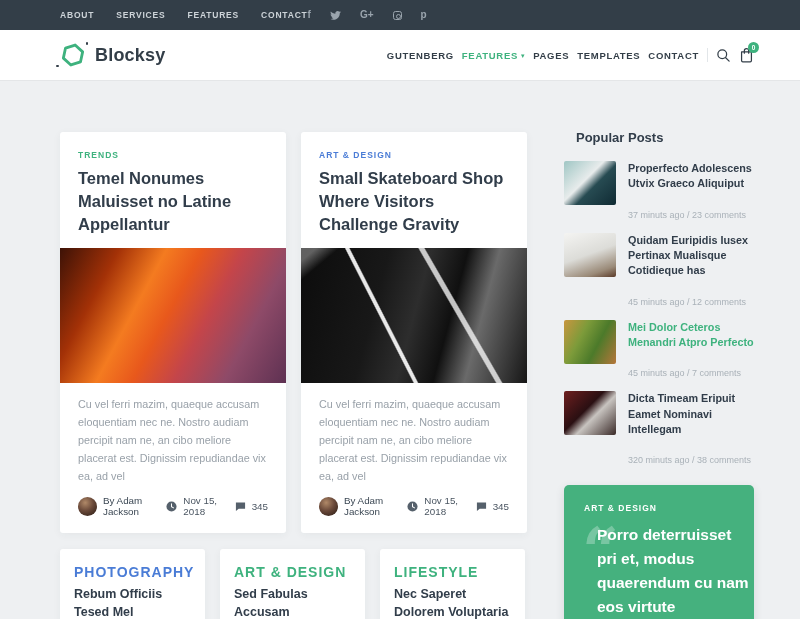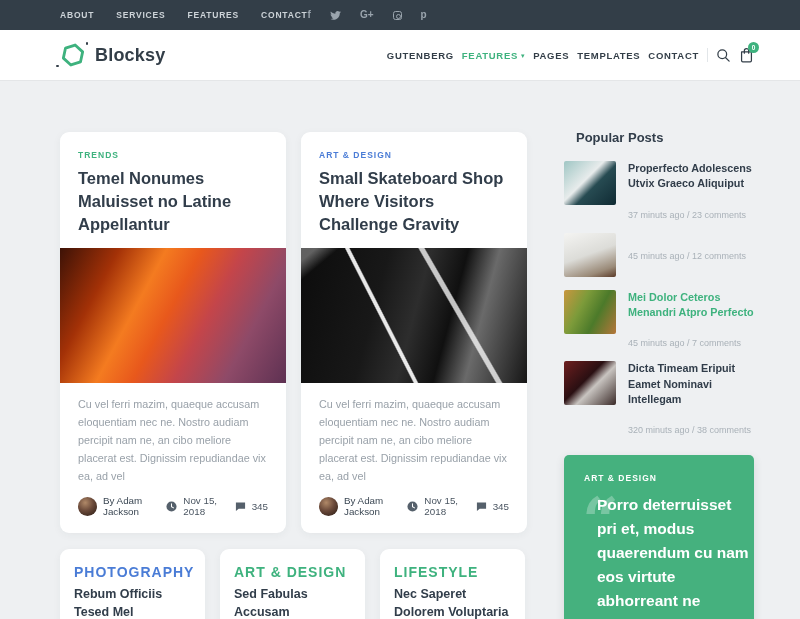--- a/index.html
+++ b/index.html
@@ -32,21 +32,21 @@
   .nav-divider { width:1px; height:14px; background:#e2e6e9; }
   .icon-btn { position:relative; cursor:pointer; display:flex; align-items:center; }
   .cart-badge { position:absolute; top:-5px; right:-5px; min-width:11px; height:11px; background:#3eb27e; color:#fff; border-radius:50%; font-size:6.5px; font-weight:bold; display:flex; align-items:center; justify-content:center; }
 
   
   .content { width:694px; margin:52px auto 0 60px; display:flex; gap:37px; }
   .main-col { width:467px; }
   .sidebar { width:190px; }
 
   .row { display:flex; gap:15px; }
-  .card { background:#fff; border-radius:9px; box-shadow:0 2px 8px rgba(40,50,60,.05); overflow:hidden; }
+  .card { background:#fff; border-radius:3px; box-shadow:0 2px 8px rgba(40,50,60,.05); overflow:hidden; }
   .post-card { width:226px; }
   .pad { padding:0 18px; }
   .cat { font-size:8.5px; font-weight:bold; letter-spacing:1px; margin:18px 0 7px; cursor:pointer; }
   .cat-green { color:#3eb27e; }
   .cat-blue { color:#4a7cd6; }
   .post-title { font-size:16.5px; line-height:1.38; font-weight:bold; color:#313d4a; margin-bottom:13px; cursor:pointer; }
   .post-img { width:100%; height:135px; cursor:pointer; }
   .excerpt { font-size:10.8px; line-height:1.65; color:#99a1a9; margin:13px 0 10px; }
   .meta { display:flex; align-items:center; gap:6px; padding-bottom:16px; font-size:9.8px; color:#3c4854; }
   .meta .sep { width:6px; }
@@ -251,20 +251,21 @@
       <span class="thumb th-1"></span>
       <div>
         <div class="pop-title">Properfecto Adolescens Utvix Graeco Aliquiput</div>
         <div class="pop-meta">37 minuts ago / 23 comments</div>
       </div>
     </div>
 
     <div class="pop-item">
       <span class="thumb th-2"></span>
       <div>
+        <div class="pop-title">Quidam Euripidis Iusex Pertinax Mualisque Cotidieque has</div>
         <div class="pop-meta">45 minuts ago / 12 comments</div>
       </div>
     </div>
 
     <div class="pop-item">
       <span class="thumb th-3"></span>
       <div>
         <div class="pop-title green">Mei Dolor Ceteros Menandri Atpro Perfecto</div>
         <div class="pop-meta">45 minuts ago / 7 comments</div>
       </div>

